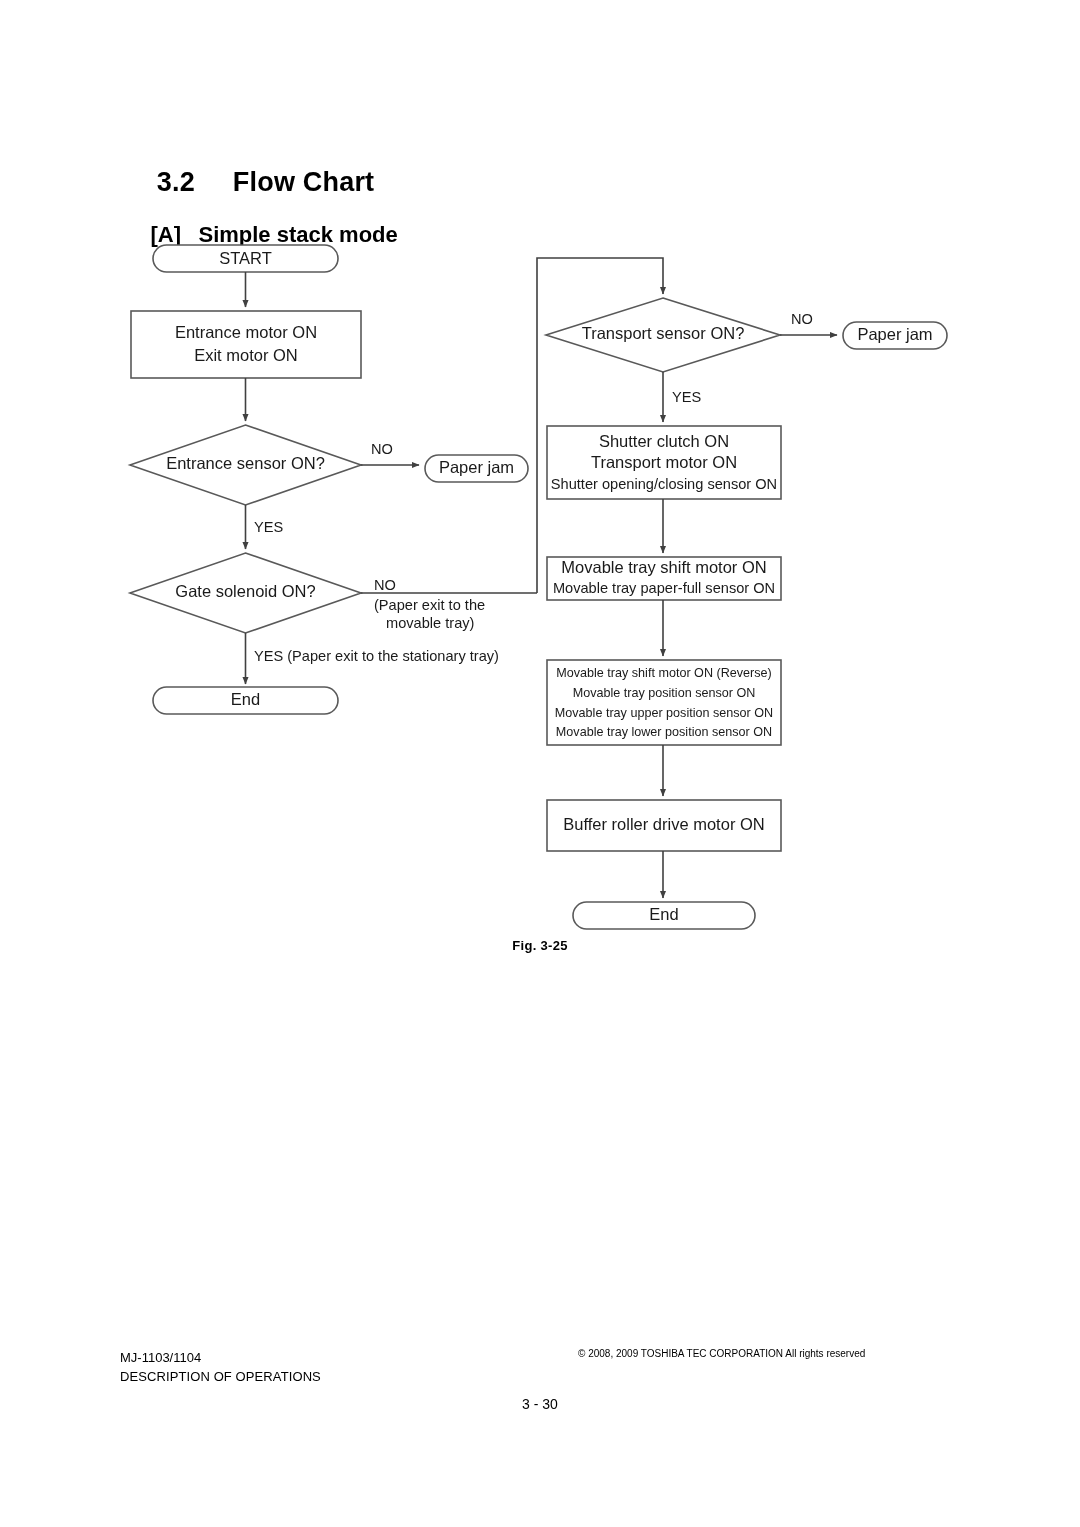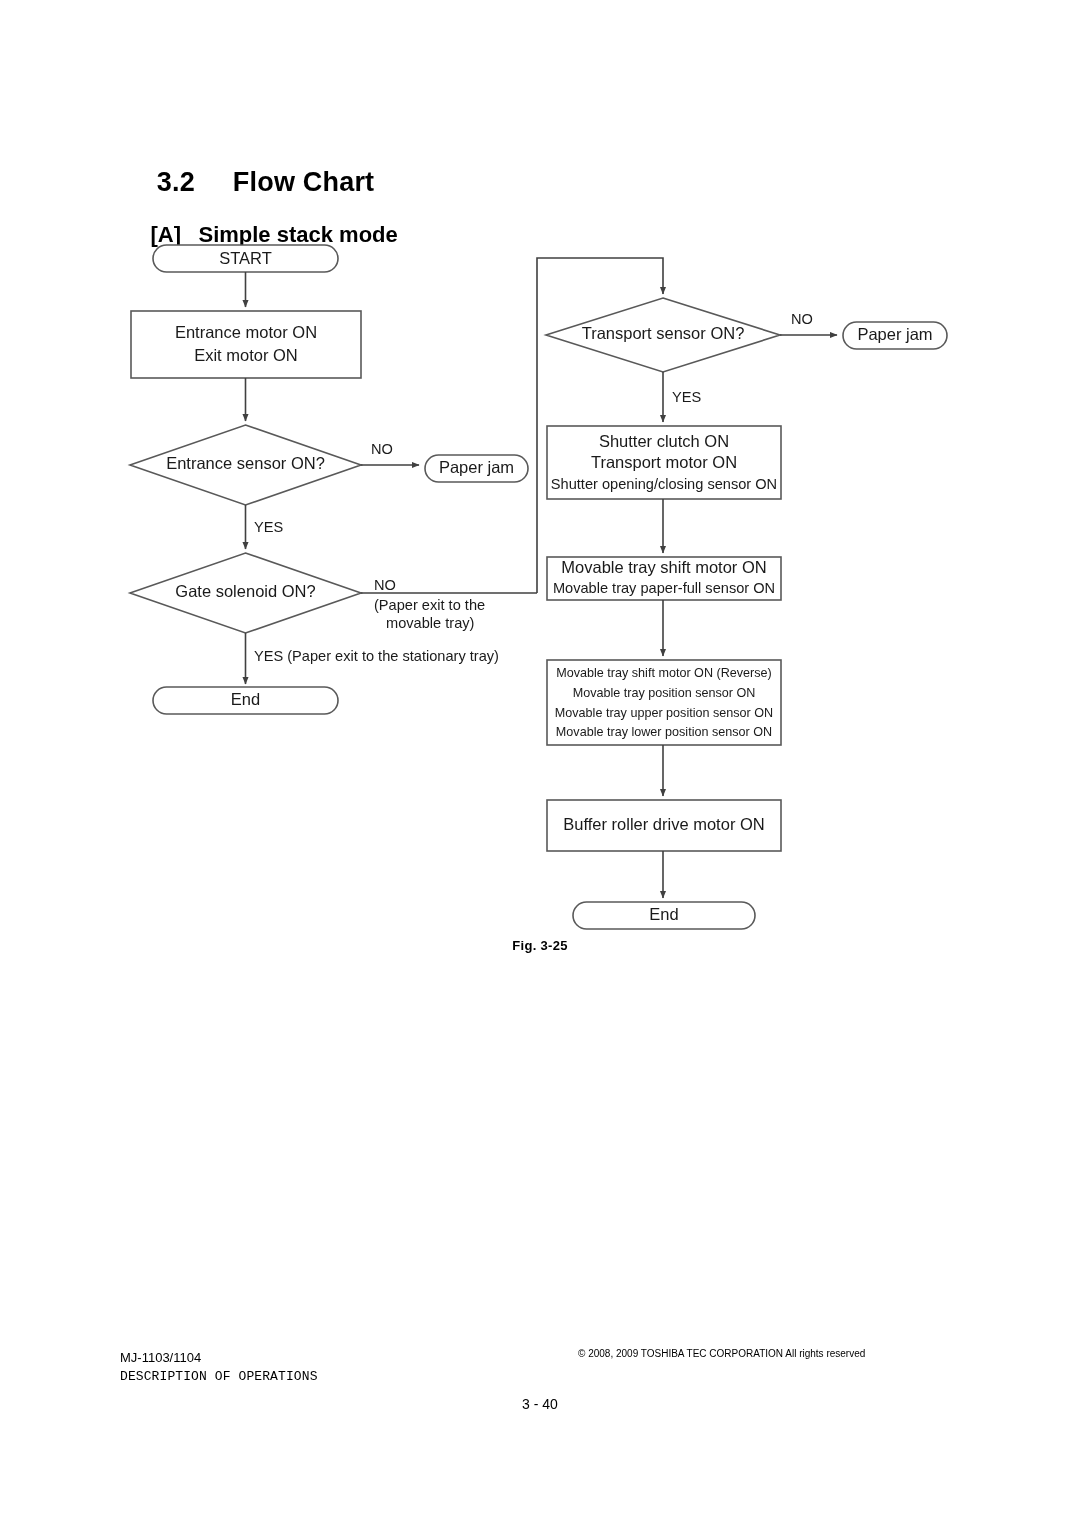--- a/index.html
+++ b/index.html
@@ -97,21 +97,21 @@
     width: 1080px;
     height: 90px;
   }
   #footer-left {
     position: absolute;
     left: 120px;
     top: 0px;
     font-size: 13px;
     line-height: 19px;
   }
-  #footer-left .line2 { letter-spacing: 0.1px; font-family: Liberation Mono, monospace; }
+  #footer-left .line2 { letter-spacing: 0.1px; }
   #footer-copyright {
     position: absolute;
     left: 578px;
     top: 0px;
     font-size: 10px;
   }
   #footer-pagenum {
     position: absolute;
     left: 0;
     top: 48px;
@@ -248,16 +248,16 @@
   </svg>
 
   <div id="figure-caption">Fig. 3-25</div>
 
   <div id="footer">
     <div id="footer-left">
       <div class="line1">MJ-1103/1104</div>
       <div class="line2">DESCRIPTION OF OPERATIONS</div>
     </div>
     <div id="footer-copyright">© 2008, 2009 TOSHIBA TEC CORPORATION All rights reserved</div>
-    <div id="footer-pagenum">3 - 40</div>
+    <div id="footer-pagenum">3 - 30</div>
   </div>
 
 </div>
 
 </body></html>

